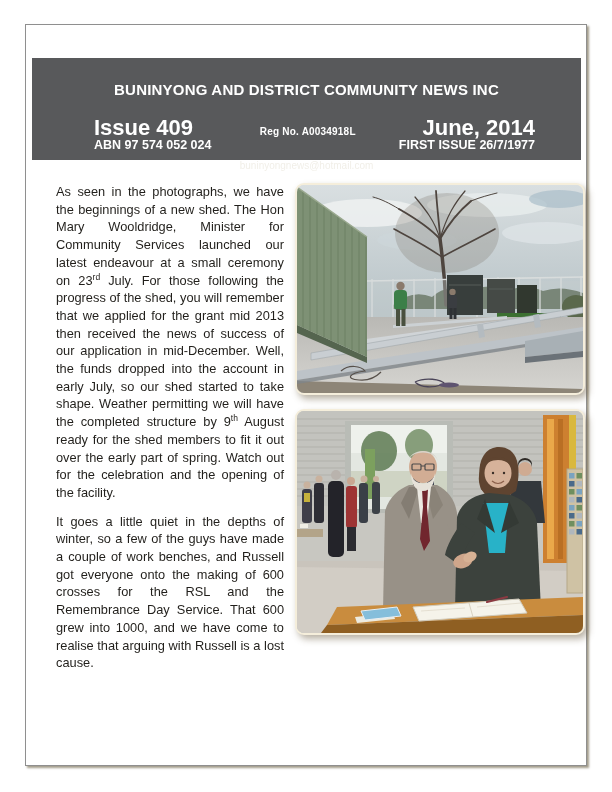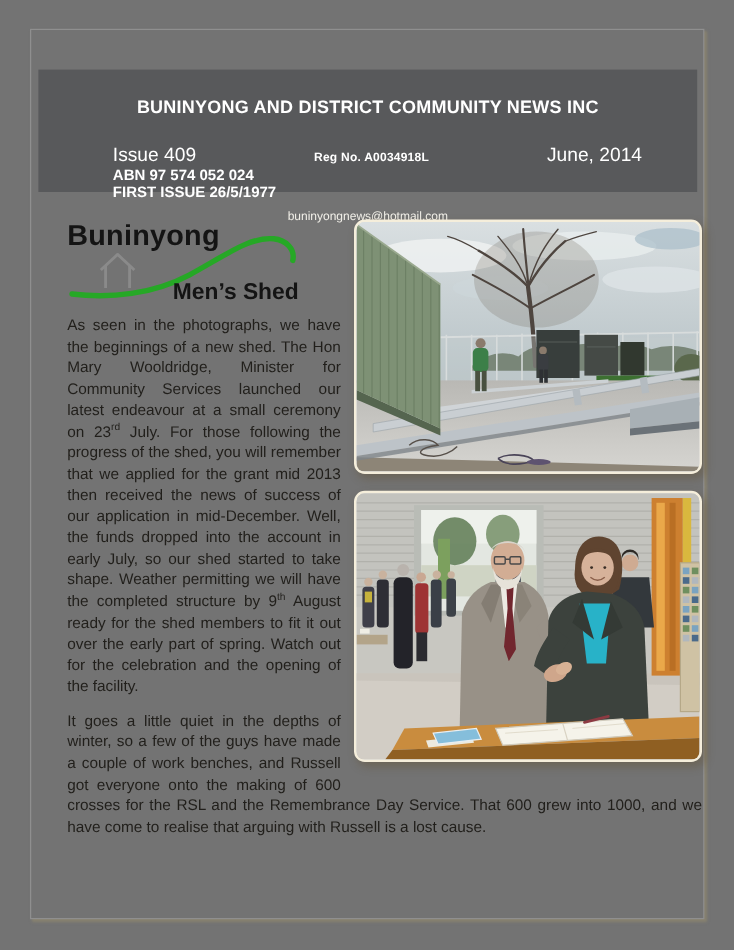--- a/index.html
+++ b/index.html
@@ -1,27 +1,27 @@
 <!DOCTYPE html>
 <html><head>
 <meta charset="utf-8">
 <style>
   html,body{margin:0;padding:0;}
   body{width:612px;height:792px;background:#FAF3DC;font-family:"Liberation Sans",sans-serif;}
-  .page{position:relative;width:612px;height:792px;background:#737373;overflow:hidden;}
+  .page{position:relative;width:612px;height:792px;background:#ffffff;overflow:hidden;}
   .frame{position:absolute;left:25px;top:24px;width:560px;height:740px;
          border:1px solid #8f8f8f;box-shadow:2px 2px 2px rgba(140,132,110,.8);}
   
   .masthead{position:absolute;left:6px;top:33px;width:549px;height:102px;background:#58595B;color:#fff;}
   .mast-title{margin-top:24px;text-align:center;font-size:15px;font-weight:bold;letter-spacing:.2px;line-height:16px;}
   .mast-row{display:flex;justify-content:space-between;align-items:baseline;padding:0 46px 0 62px;}
   .row2{margin-top:4px;}
-  .issue,.mdate{font-size:16px;font-weight:normal;line-height:17px;}
+  .issue,.mdate{font-size:22px;font-weight:bold;line-height:17px;}
   .regno{font-size:10px;font-weight:bold;letter-spacing:.2px;margin-top:24px;}
-  .row3{margin-top:1px;font-size:12.5px;font-weight:bold;line-height:14px;flex-direction:column;}
+  .row3{margin-top:1px;font-size:12.5px;font-weight:bold;line-height:14px;}
   .mast-email{margin-top:8px;text-align:center;font-size:10px;color:#f1efe8;line-height:11px;}
   
   .content{position:absolute;left:30px;top:158px;width:529px;}
   .photo{float:right;clear:right;width:286px;border-radius:9px;overflow:hidden;
          border:2px solid #f5eedb;box-shadow:3px 4px 7px rgba(100,85,55,.45);background:#ddd;box-sizing:content-box;}
   .photo svg{display:block;}
   .photo1{height:208px;margin:0 0 14px 11px;}
   .photo2{height:222px;margin:0 0 12px 11px;}
   .logo{position:relative;height:76px;margin-bottom:3px;width:236px;}
   .logo-town{position:absolute;left:0;top:0;font-size:24px;font-weight:bold;color:#141414;letter-spacing:.2px;}
@@ -39,21 +39,21 @@
 
     <div class="masthead">
       <div class="mast-title">BUNINYONG AND DISTRICT COMMUNITY NEWS INC</div>
       <div class="mast-row row2">
         <span class="issue">Issue 409</span>
         <span class="regno">Reg No. A0034918L</span>
         <span class="mdate">June, 2014</span>
       </div>
       <div class="mast-row row3">
         <span>ABN 97 574 052 024</span>
-        <span>FIRST ISSUE 26/5/1977</span>
+        <span>FIRST ISSUE 26/7/1977</span>
       </div>
       <div class="mast-email">buninyongnews@hotmail.com</div>
     </div>
 
     <div class="content">
 
       <div class="photo photo1">
         <svg width="286" height="208" viewBox="0 0 286 208">
           <defs>
             <linearGradient id="sky1" x1="0" y1="0" x2="0" y2="1">
@@ -279,31 +279,20 @@
             <path d="M64,200 L100,196 L104,205 L68,209 Z" fill="#85bedb" stroke="#e8eef2" stroke-width="1"></path>
             <path d="M116,196 L222,188 L230,202 L122,210 Z" fill="#f5f3ea" stroke="#cfcabc"></path>
             <line x1="172" y1="192" x2="176" y2="206" stroke="#d8d2c2"></line>
             <line x1="124" y1="200" x2="168" y2="197" stroke="#dcd6c6" stroke-width=".7"></line>
             <line x1="180" y1="196" x2="224" y2="192" stroke="#dcd6c6" stroke-width=".7"></line>
             <line x1="190" y1="191" x2="210" y2="186" stroke="#8c3a42" stroke-width="2.2" stroke-linecap="round"></line>
           </g>
         </svg>
       </div>
 
-      <div class="logo">
-        <span class="logo-town">Buninyong</span>
-        <svg class="logo-art" width="200" height="64" viewBox="0 0 200 64">
-          <path d="M4,58 C36,62 72,58 102,42 C130,27 152,10 172,12 C182,13 190,20 188,30" fill="none" stroke="#26A826" stroke-width="4.5" stroke-linecap="round"></path>
-          <g transform="translate(28,24)" fill="none" stroke="#8a8a8a" stroke-width="2.4" stroke-linejoin="round">
-            <path d="M0,14 L14,1 L28,14"></path>
-            <path d="M4,10.5 L4,29 M24,10.5 L24,29"></path>
-          </g>
-        </svg>
-        <span class="logo-sub">Men’s Shed</span>
-      </div>
 
       <p><span>As seen in the photographs, we have the beginnings of a new shed. The Hon Mary Wooldridge, Minister for Community Services launched our latest endeavour at a small ceremony on 23</span><sup>rd</sup><span> July. For those following the progress of the shed, you will remember that we applied for the grant mid 2013 then received the news of success of our application in mid-December.  Well, the funds dropped into the account in early July, so our shed started to take shape. Weather permitting we will have the completed structure by 9</span><sup>th</sup><span> August ready for the shed members to fit it out over the early part of spring. Watch out for the celebration and the opening of the facility.</span></p>
 
       <p>It goes a little quiet in the depths of winter, so a few of the guys have made a couple of work benches, and Russell got everyone onto the making of 600 crosses for the RSL and the Remembrance Day Service. That 600 grew into 1000, and we have come to realise that arguing with Russell is a lost cause.</p>
 
 
     </div>
   </div>
 </div>
 

